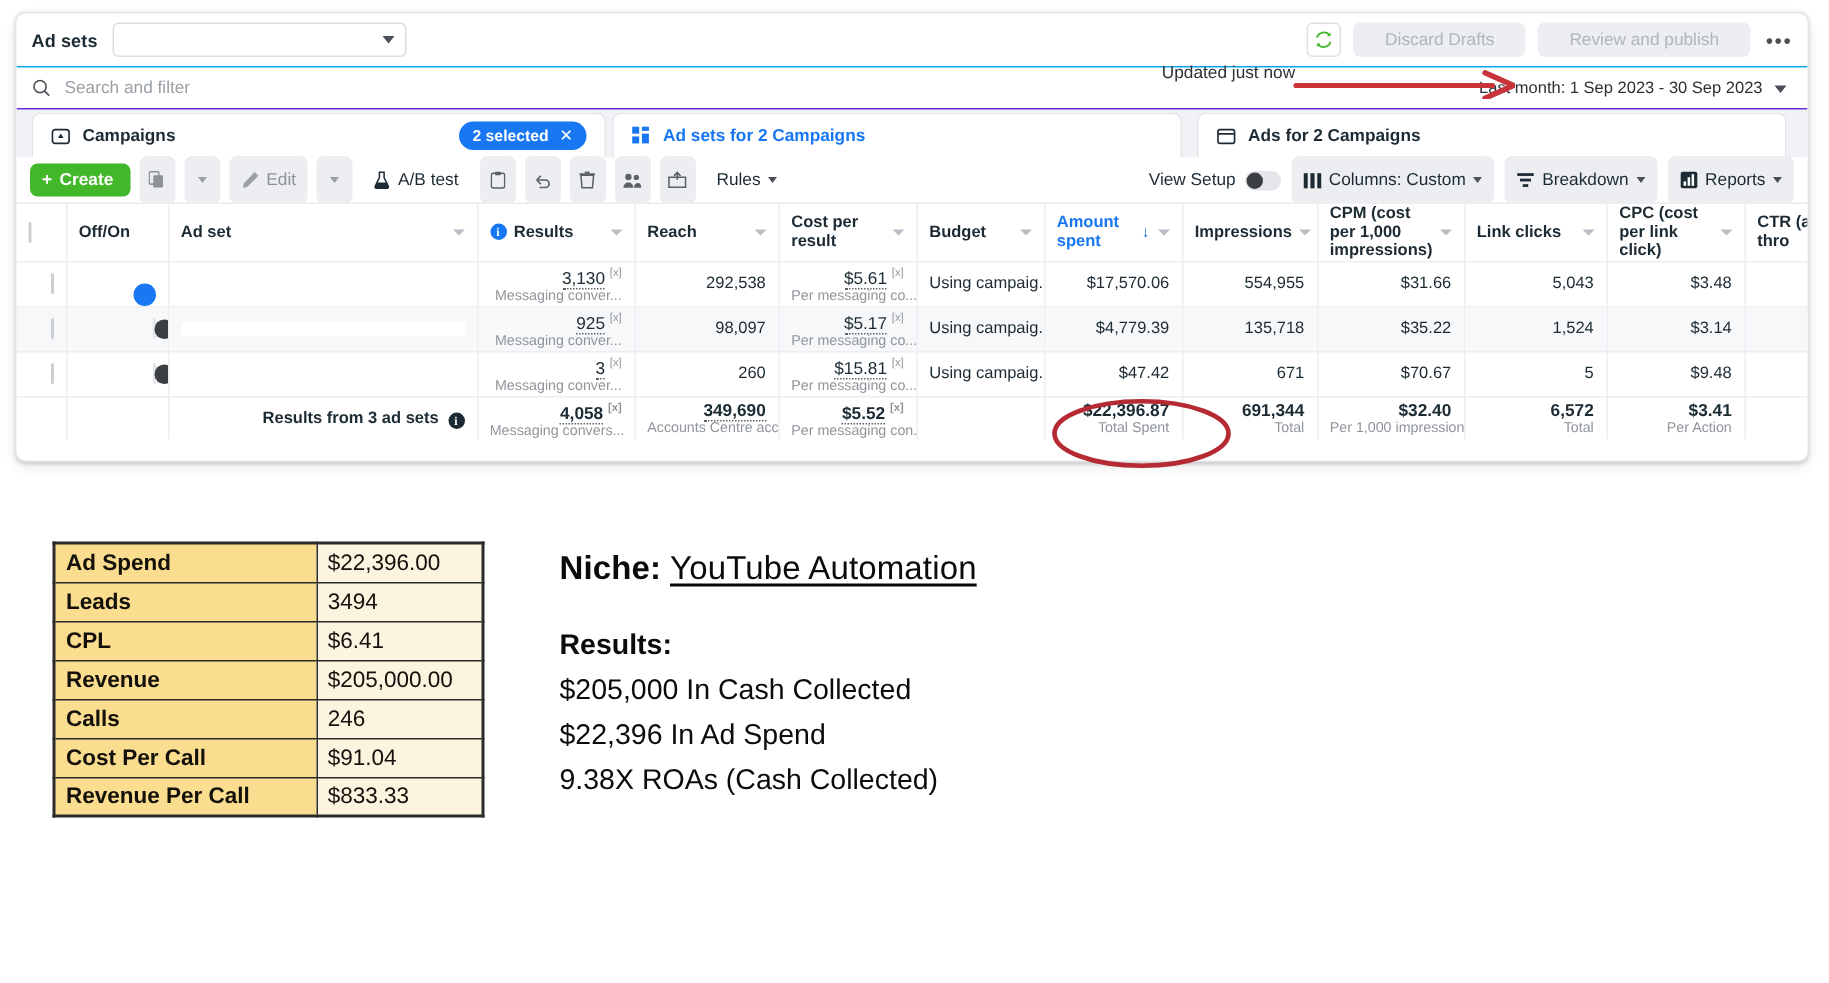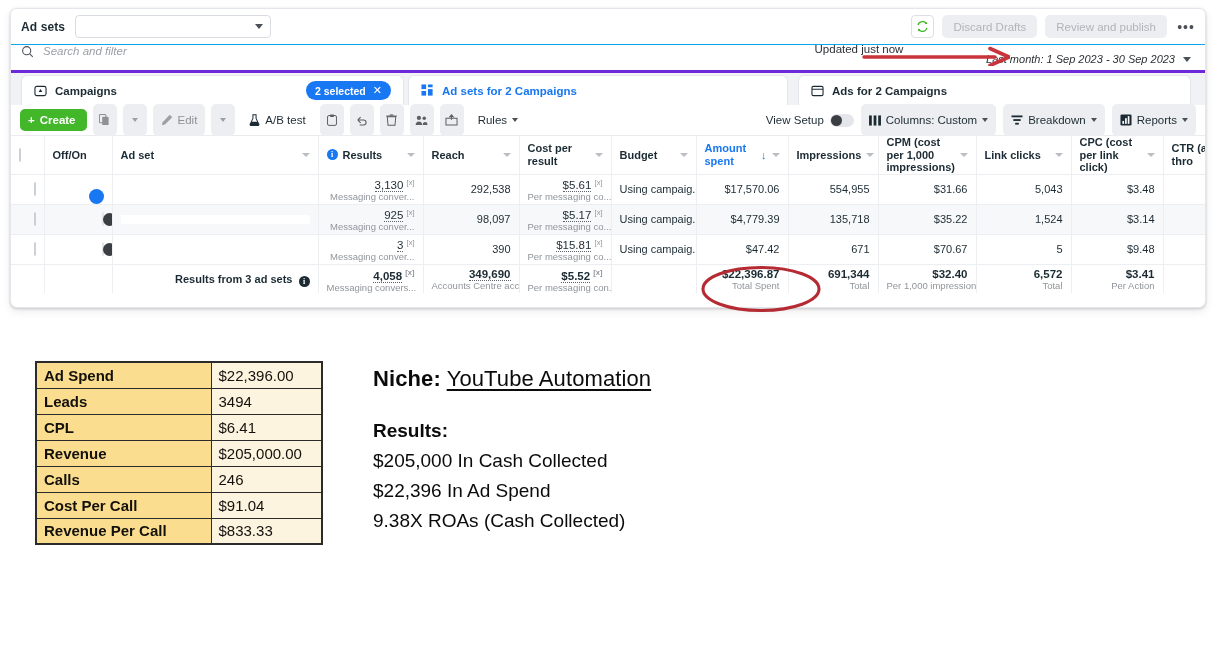--- a/index.html
+++ b/index.html
@@ -36,29 +36,29 @@
     padding-right:7px;
   }
   .caret { width:0;height:0;border-left:4px solid transparent;border-right:4px solid transparent;border-top:5px solid #4b4f56; }
   .topbar-right { margin-left:auto; display:flex; align-items:center; gap:8px; }
   .updated-txt { font-size:11.5px; color:#2c3135;margin-top:45px; }
   .icon-btn-round {
     width:23px;height:23px;border:1px solid #dcdfe3;border-radius:4px;background:#fff;
     display:flex;align-items:center;justify-content:center;
   }
   .ghost-btn {
-    height:23px; padding:0 11px; border-radius:5px; background:#eceef1;
+    height:23px; padding:0 21px; border-radius:5px; background:#eceef1;
     display:flex;align-items:center; font-size:11.5px; color:#b0b5bb; white-space:nowrap;
   }
   .dots-btn { width:22px;height:23px;display:flex;align-items:center;justify-content:center;color:#4b4f56;font-size:14px;letter-spacing:1px;line-height:6px;}
 
   
   .searchbar {
-    height:28px; display:flex; align-items:flex-start; padding:0 10px;
-    border-bottom:3px solid #6d28d9; position:relative;font-style:italic;
+    height:28px; display:flex; align-items:center; padding:0 10px;
+    border-bottom:1px solid #6d28d9; position:relative;
   }
   .search-ico { width:13px;height:13px;margin-right:9px;flex:none; }
   .search-ph { font-size:11.5px; color:#9aa0a6; }
   .daterange {
     position:absolute; right:6px; top:3px; height:22px; display:flex; align-items:center; gap:8px;
     padding:0 8px; font-size:11px; color:#2c3135; background:#fff; border-radius:4px; white-space:nowrap;
   }
 
   
   .tabrow { height:32px; display:flex; align-items:flex-end; background:#f0f2f5; padding:0; }
@@ -479,21 +479,21 @@
         <tr>
           <td class="cellbody left"><span class="cb"></span></td>
           <td class="cellbody left"><span class="toggle off"></span></td>
           <td class="cellbody left">
               <div class="redacted"></div>
             </td>
           <td class="cellbody">
             <div class="v1"><span class="underline-dot">3</span> <span class="sup">[x]</span></div>
             <div class="v2">Messaging conver...</div>
           </td>
-          <td class="cellbody">390</td>
+          <td class="cellbody">260</td>
           <td class="cellbody">
             <div class="v1"><span class="underline-dot">$15.81</span> <span class="sup">[x]</span></div>
             <div class="v2">Per messaging co...</div>
           </td>
           <td class="cellbody left">Using campaig...</td>
           <td class="cellbody">$47.42</td>
           <td class="cellbody">671</td>
           <td class="cellbody">$70.67</td>
           <td class="cellbody">5</td>
           <td class="cellbody">$9.48</td>

